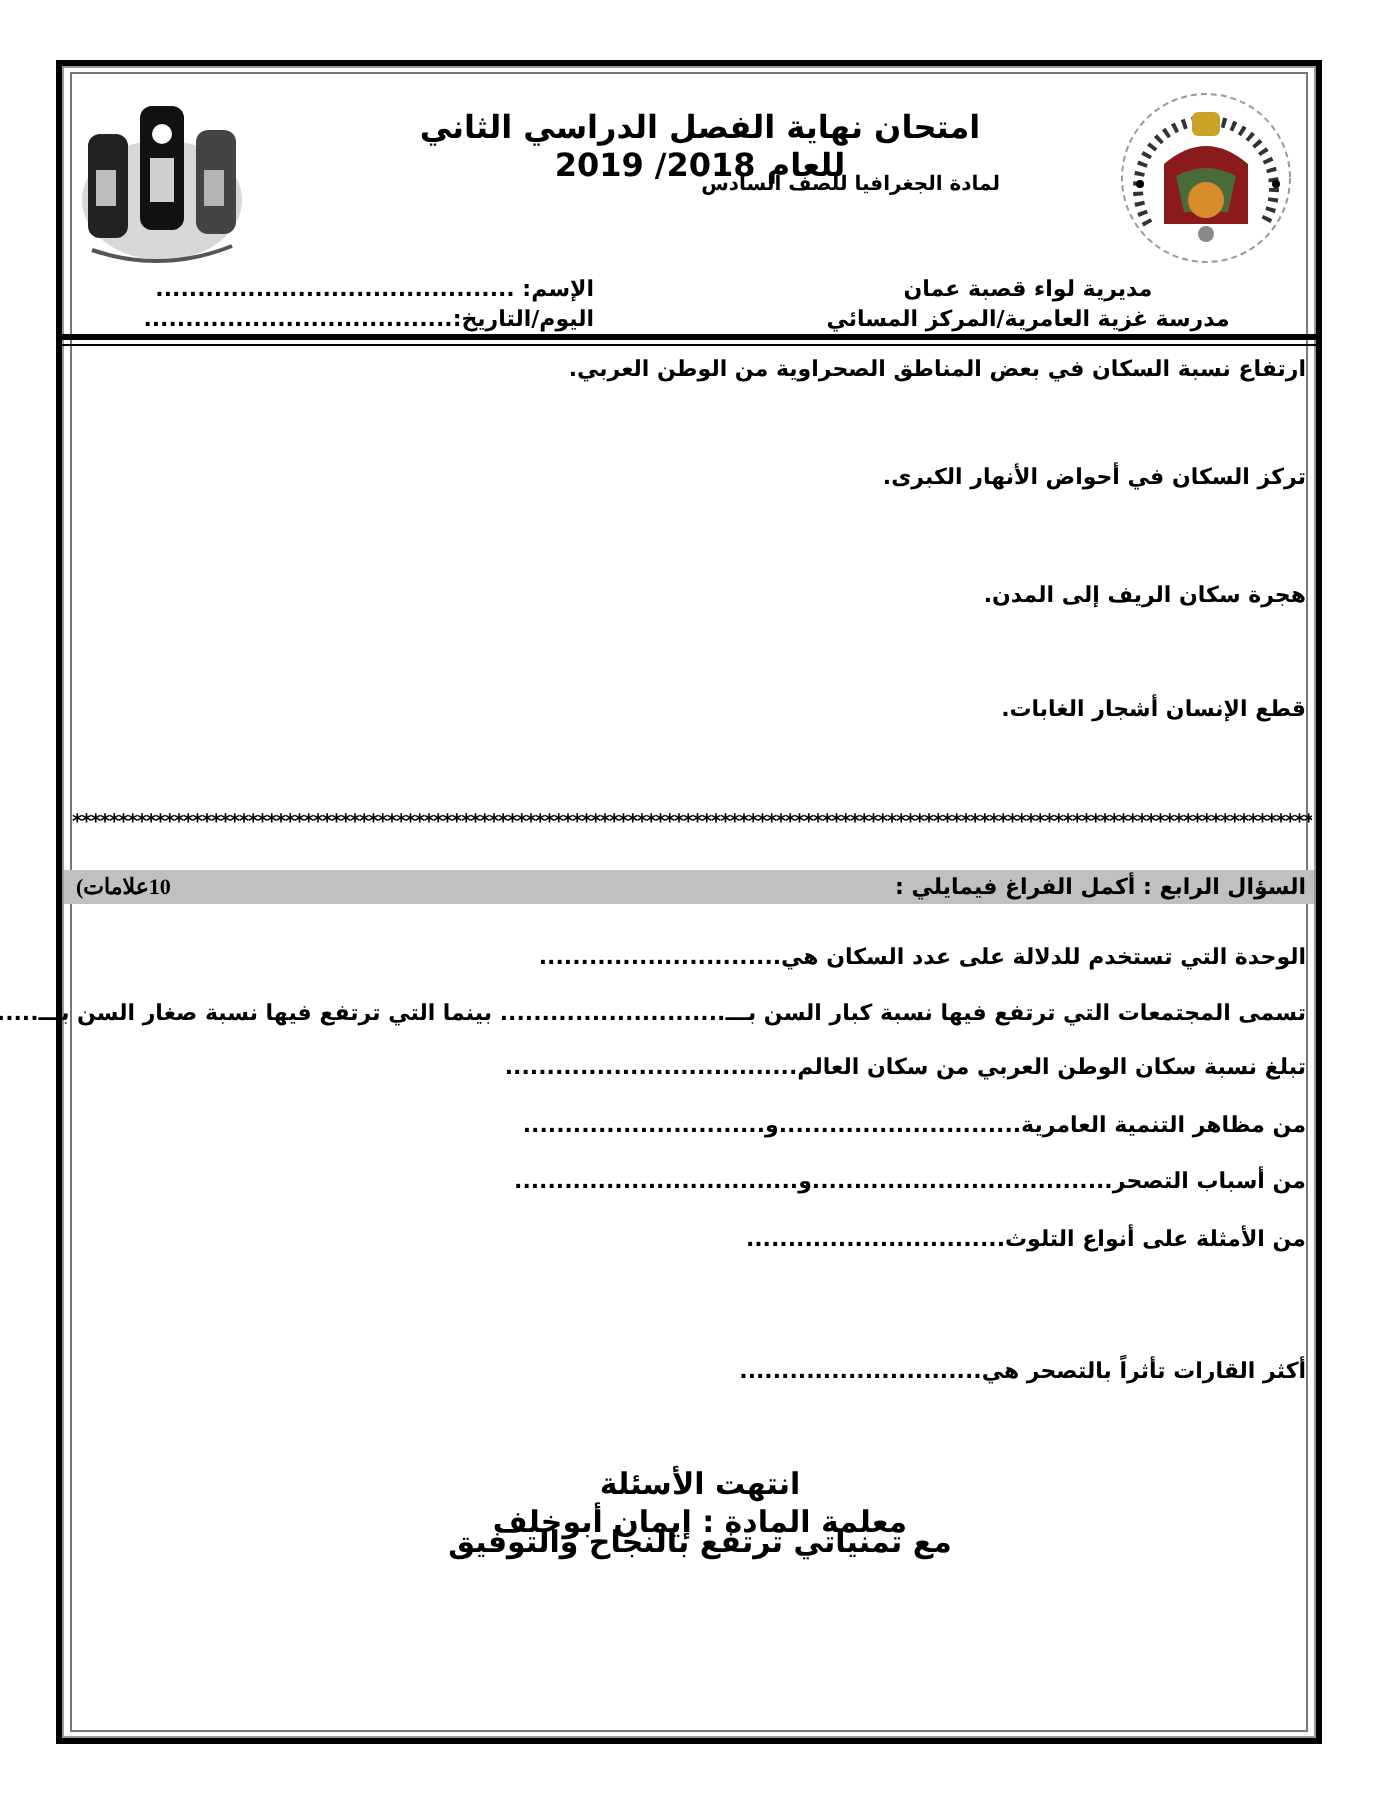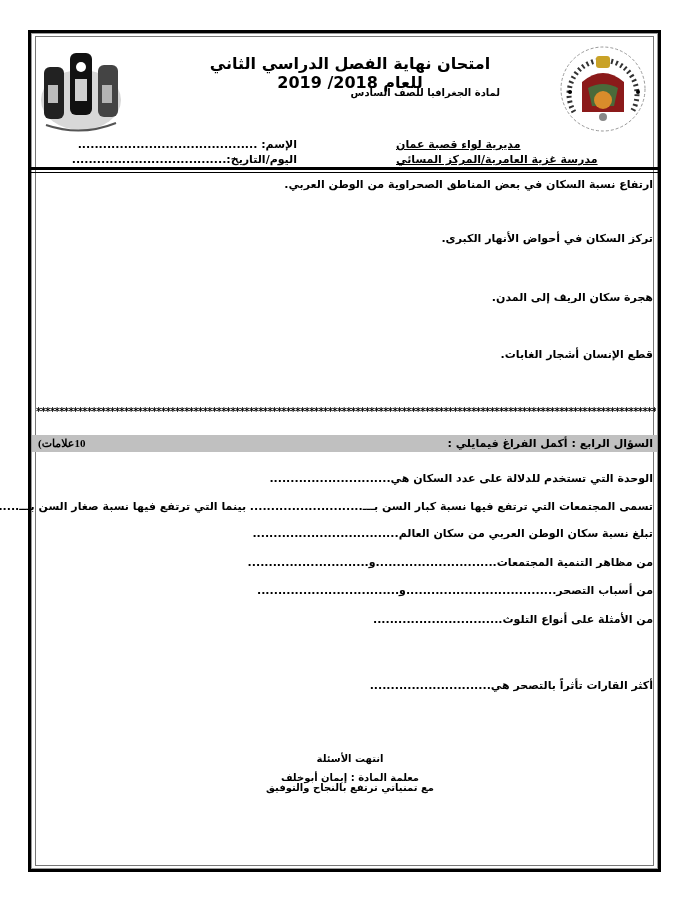--- a/index.html
+++ b/index.html
@@ -6,30 +6,30 @@
     body { width: 695px; height: 900px; position: relative; overflow: hidden;
            font-family: "DejaVu Sans", "Liberation Sans", sans-serif; color: #000; }
     .page-frame { position: absolute; left: 28px; top: 30px; width: 633px; height: 842px;
                   border: 3px solid #000; box-shadow: inset 0 0 0 1px #999; box-sizing: border-box; }
     .inner-line { position: absolute; left: 4px; right: 4px; top: 3px; bottom: 3px; border: 1px solid #777; }
     .abs { position: absolute; }
     .title1 { left: 200px; top: 54px; width: 300px; font-size: 16px; text-align: center; font-weight: bold; direction: rtl; }
     .title2 { left: 200px; top: 87px; width: 300px; font-size: 10px; font-weight: bold; direction: rtl; }
     .logo-left { left: 36px; top: 45px; width: 90px; height: 90px; }
     .logo-right { left: 556px; top: 42px; width: 95px; height: 95px; }
-    .hdr-right { right: 39px; width: 260px; font-size: 11px; font-weight: bold; direction: rtl; text-align: left; text-decoration: underline; }
+    .hdr-right { right: 51px; width: 260px; font-size: 11px; font-weight: bold; direction: rtl; text-align: center; }
     .hdr-left { left: 36px; width: 230px; font-size: 11px; font-weight: bold; direction: rtl; text-align: right; margin-left: 31px; }
     .sep-thick { left: 31px; width: 627px; top: 167px; height: 3px; background: #000; }
     .sep-thin { left: 31px; width: 627px; top: 172px; height: 1px; background: #000; }
     .q-line { right: 42px; font-size: 11px; font-weight: bold; direction: rtl; text-align: left; white-space: nowrap; }
     .stars { left: 36px; width: 620px; top: 406px; font-size: 10px; letter-spacing: -0.6px; white-space: nowrap; overflow: hidden; font-weight: bold; }
     .q4-bar { left: 32px; width: 625px; top: 435px; height: 17px; background: #c0c0c0; }
     .q4-title { right: 42px; top: 437px; font-size: 11px; font-weight: bold; direction: rtl; }
     .q4-marks { left: 38px; top: 437px; font-size: 11px; font-weight: bold; direction: rtl; font-family: Liberation Serif, serif; }
-    .footer-line { left: 150px; width: 400px; text-align: center; font-size: 10px; font-weight: bold; direction: rtl; margin-top: 20px; }
+    .footer-line { left: 150px; width: 400px; text-align: center; font-size: 15px; font-weight: bold; direction: rtl; }
   </style>
 </head>
 <body>
 
 <div class="page-frame">
     <div class="inner-line"></div>
   </div>
 
 <svg class="abs logo-left" viewBox="0 0 90 90">
   <ellipse cx="45" cy="55" rx="40" ry="30" fill="#d8d8d8"></ellipse>
@@ -73,20 +73,20 @@
 
 <div class="abs stars">*****************************************************************************************************************************************</div>
 
 <div class="abs q4-bar"></div>
 <div class="abs q4-title">السؤال الرابع : أكمل الفراغ فيمايلي :</div>
 <div class="abs q4-marks">10علامات)</div>
 
 <div class="abs q-line" style="top:472px">الوحدة التي تستخدم للدلالة على عدد السكان هي.............................</div>
 <div class="abs q-line" style="top:500px">تسمى المجتمعات التي ترتفع فيها نسبة كبار السن بـــ........................... بينما التي ترتفع فيها نسبة صغار السن بـــ......................</div>
 <div class="abs q-line" style="top:527px">تبلغ نسبة سكان الوطن العربي من سكان العالم...................................</div>
-<div class="abs q-line" style="top:556px">من مظاهر التنمية المجتمعات.............................و.............................</div>
+<div class="abs q-line" style="top:556px">من مظاهر التنمية العامرية.............................و.............................</div>
 <div class="abs q-line" style="top:584px">من أسباب التصحر....................................و..................................</div>
 <div class="abs q-line" style="top:613px">من الأمثلة على أنواع التلوث...............................</div>
 <div class="abs q-line" style="top:679px">أكثر القارات تأثراً بالتصحر هي.............................</div>
 
 <div class="abs footer-line" style="top:733px">انتهت الأسئلة</div>
 <div class="abs footer-line" style="top:762px">مع تمنياتي ترتفع بالنجاح والتوفيق</div>
 <div class="abs footer-line" style="top:752px">معلمة المادة : إيمان أبوخلف</div>
 
 </body></html>

